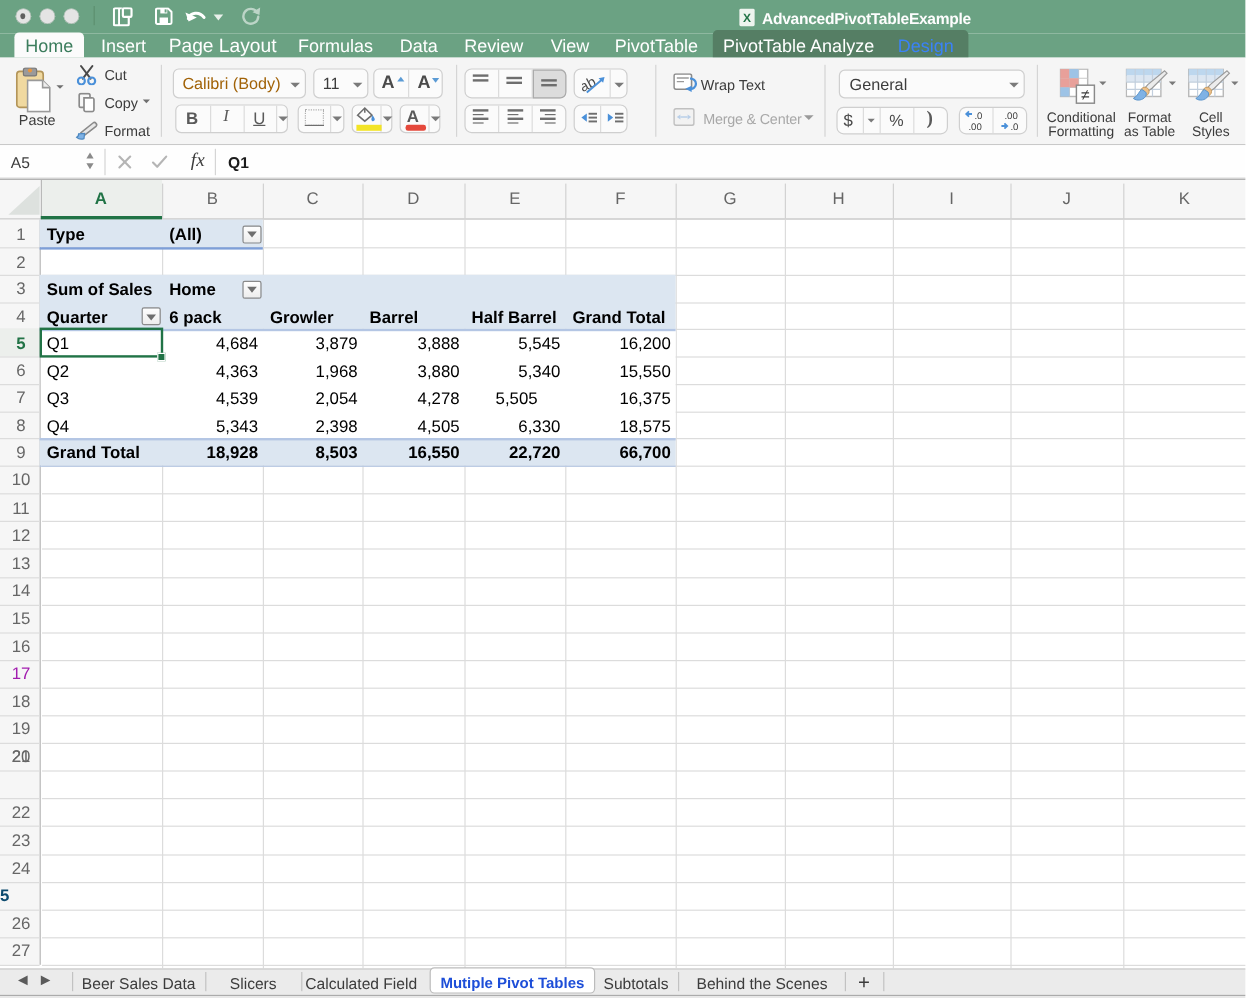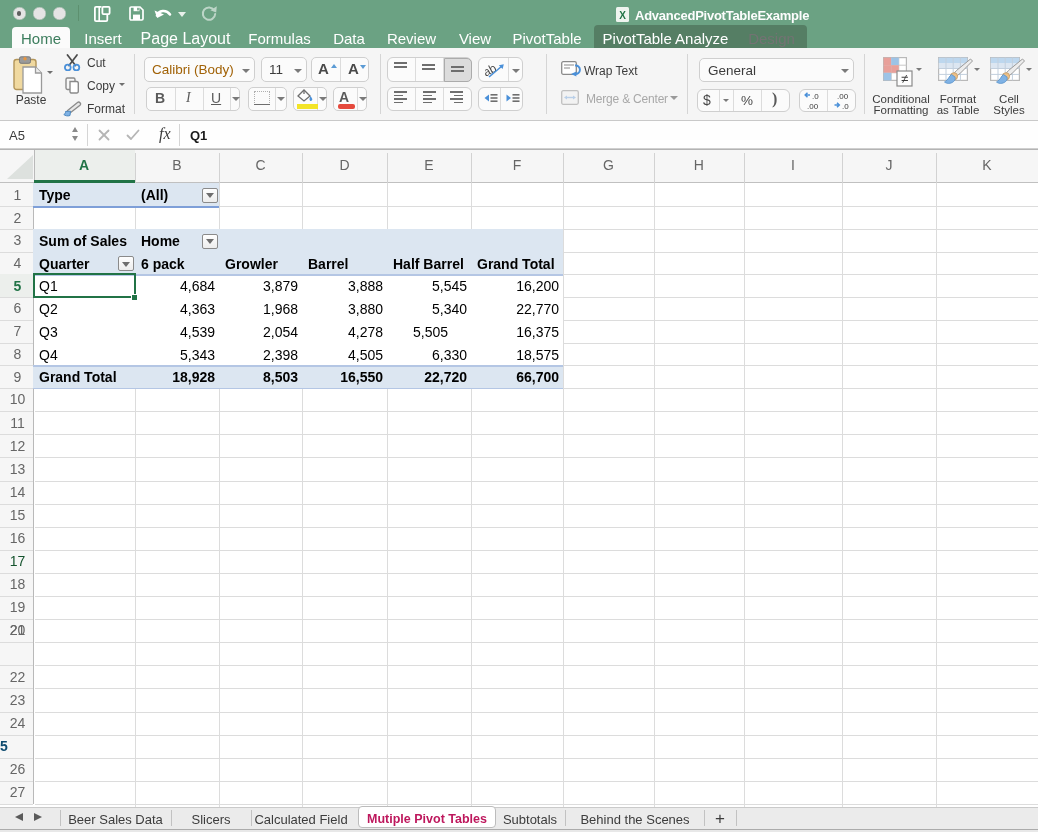--- a/index.html
+++ b/index.html
@@ -47,21 +47,21 @@
 <div class="ab" style="left:12px;top:27px;width:58px;height:21px;background:#fbfbfb;border-radius:4px 4px 0 0;"></div>
 <div class="ab tt" style="left:41px;top:30px;transform:translateX(-50%);font-size:15px;color:#3c7d5d;">Home</div>
 <div class="ab tt" style="left:103px;top:30px;transform:translateX(-50%);font-size:15px;color:#fff;">Insert</div>
 <div class="ab tt" style="left:185.5px;top:30px;transform:translateX(-50%);font-size:16px;color:#fff;">Page Layout</div>
 <div class="ab tt" style="left:279.5px;top:30px;transform:translateX(-50%);font-size:15px;color:#fff;">Formulas</div>
 <div class="ab tt" style="left:349px;top:30px;transform:translateX(-50%);font-size:15px;color:#fff;">Data</div>
 <div class="ab tt" style="left:411.5px;top:30px;transform:translateX(-50%);font-size:15px;color:#fff;">Review</div>
 <div class="ab tt" style="left:475px;top:30px;transform:translateX(-50%);font-size:15px;color:#fff;">View</div>
 <div class="ab tt" style="left:547px;top:30px;transform:translateX(-50%);font-size:15px;color:#fff;">PivotTable</div>
 <div class="ab tt" style="left:665.5px;top:30px;transform:translateX(-50%);font-size:15px;color:#fff;">PivotTable Analyze</div>
-<div class="ab tt" style="left:771.5px;top:30px;transform:translateX(-50%);font-size:15px;color:#737373;">Design</div>
+<div class="ab tt" style="left:771.5px;top:30px;transform:translateX(-50%);font-size:15px;color:#3b82f6;">Design</div>
 <div class="ab" style="left:0;top:48px;width:1038px;height:73px;background:#f5f5f5;border-bottom:1px solid #c9c9c9;"></div>
 <svg class="ab" style="left:13px;top:56px;" width="30" height="38" viewBox="0 0 30 38">
 <rect x="1" y="3.5" width="22" height="30" rx="2.5" fill="#f0d9a0" stroke="#b39559" stroke-width="1.4"></rect>
 <rect x="6.5" y="0.8" width="11" height="6.5" rx="1.6" fill="#9a9a9a" stroke="#787878" stroke-width="1"></rect>
 <circle cx="12" cy="2.8" r="1.7" fill="#e8953f"></circle>
 <path d="M10 11 L22.5 11 L28.5 17 L28.5 37 L10 37 Z" fill="#fff" stroke="#9a9a9a" stroke-width="1.3"></path>
 <path d="M22.5 11 L22.5 17 L28.5 17" fill="#eee" stroke="#9a9a9a" stroke-width="1.3"></path>
 </svg>
 <div class="ab" style="left:47.0px;top:71.2px;width:0;height:0;border-left:3.5px solid transparent;border-right:3.5px solid transparent;border-top:3.5px solid #6f6f6f;"></div>
 <div class="ab tt" style="left:31px;top:93px;transform:translateX(-50%);font-size:12px;color:#3c3c3c;">Paste</div>
@@ -343,21 +343,21 @@
 <div class="ab" style="left:35px;top:480.54px;width:1003px;height:1px;background:#dcdcdc;"></div>
 <div class="ab tt" style="left:17.5px;top:483.8px;transform:translateX(-50%);font-size:14px;font-weight:normal;color:#666;">14</div>
 <div class="ab" style="left:0;top:503.63px;width:33px;height:1px;background:#dcdcdc;"></div>
 <div class="ab" style="left:35px;top:503.63px;width:1003px;height:1px;background:#dcdcdc;"></div>
 <div class="ab tt" style="left:17.5px;top:506.9px;transform:translateX(-50%);font-size:14px;font-weight:normal;color:#666;">15</div>
 <div class="ab" style="left:0;top:526.73px;width:33px;height:1px;background:#dcdcdc;"></div>
 <div class="ab" style="left:35px;top:526.73px;width:1003px;height:1px;background:#dcdcdc;"></div>
 <div class="ab tt" style="left:17.5px;top:530.0px;transform:translateX(-50%);font-size:14px;font-weight:normal;color:#666;text-align:right;">16</div>
 <div class="ab" style="left:0;top:549.83px;width:33px;height:1px;background:#dcdcdc;"></div>
 <div class="ab" style="left:35px;top:549.83px;width:1003px;height:1px;background:#dcdcdc;"></div>
-<div class="ab tt" style="left:17.5px;top:553.1px;transform:translateX(-50%);font-size:14px;font-weight:normal;color:#14532d;">17</div>
+<div class="ab tt" style="left:17.5px;top:553.1px;transform:translateX(-50%);font-size:14px;font-weight:normal;color:#a21caf;">17</div>
 <div class="ab" style="left:0;top:572.93px;width:33px;height:1px;background:#dcdcdc;"></div>
 <div class="ab" style="left:35px;top:572.93px;width:1003px;height:1px;background:#dcdcdc;"></div>
 <div class="ab tt" style="left:17.5px;top:576.2px;transform:translateX(-50%);font-size:14px;font-weight:normal;color:#666;">18</div>
 <div class="ab" style="left:0;top:596.02px;width:33px;height:1px;background:#dcdcdc;"></div>
 <div class="ab" style="left:35px;top:596.02px;width:1003px;height:1px;background:#dcdcdc;"></div>
 <div class="ab tt" style="left:17.5px;top:599.3px;transform:translateX(-50%);font-size:14px;font-weight:normal;color:#666;">19</div>
 <div class="ab" style="left:0;top:619.12px;width:33px;height:1px;background:#dcdcdc;"></div>
 <div class="ab" style="left:35px;top:619.12px;width:1003px;height:1px;background:#dcdcdc;"></div>
 <div class="ab tt" style="left:17.5px;top:622.4px;transform:translateX(-50%);font-size:14px;font-weight:normal;color:#666;">20</div>
 <div class="ab" style="left:0;top:642.22px;width:33px;height:1px;background:#dcdcdc;"></div>
@@ -415,21 +415,21 @@
 <div class="ab tt" style="left:135px;top:278.4px;width:80px;text-align:right;font-size:14px;font-weight:normal;color:#000;">4,684</div>
 <div class="ab tt" style="left:219px;top:278.4px;width:79px;text-align:right;font-size:14px;font-weight:normal;color:#000;">3,879</div>
 <div class="ab tt" style="left:302px;top:278.4px;width:81px;text-align:right;font-size:14px;font-weight:normal;color:#000;">3,888</div>
 <div class="ab tt" style="left:387px;top:278.4px;width:80px;text-align:right;font-size:14px;font-weight:normal;color:#000;">5,545</div>
 <div class="ab tt" style="left:471px;top:278.4px;width:88px;text-align:right;font-size:14px;font-weight:normal;color:#000;">16,200</div>
 <div class="ab tt" style="left:39px;top:301.1px;font-size:14px;font-weight:normal;color:#000;">Q2</div>
 <div class="ab tt" style="left:135px;top:301.1px;width:80px;text-align:right;font-size:14px;font-weight:normal;color:#000;">4,363</div>
 <div class="ab tt" style="left:219px;top:301.1px;width:79px;text-align:right;font-size:14px;font-weight:normal;color:#000;">1,968</div>
 <div class="ab tt" style="left:302px;top:301.1px;width:81px;text-align:right;font-size:14px;font-weight:normal;color:#000;">3,880</div>
 <div class="ab tt" style="left:387px;top:301.1px;width:80px;text-align:right;font-size:14px;font-weight:normal;color:#000;">5,340</div>
-<div class="ab tt" style="left:471px;top:301.1px;width:88px;text-align:right;font-size:14px;font-weight:normal;color:#000;">22,770</div>
+<div class="ab tt" style="left:471px;top:301.1px;width:88px;text-align:right;font-size:14px;font-weight:normal;color:#000;">15,550</div>
 <div class="ab tt" style="left:39px;top:323.9px;font-size:14px;font-weight:normal;color:#000;">Q3</div>
 <div class="ab tt" style="left:135px;top:323.9px;width:80px;text-align:right;font-size:14px;font-weight:normal;color:#000;">4,539</div>
 <div class="ab tt" style="left:219px;top:323.9px;width:79px;text-align:right;font-size:14px;font-weight:normal;color:#000;">2,054</div>
 <div class="ab tt" style="left:302px;top:323.9px;width:81px;text-align:right;font-size:14px;font-weight:normal;color:#000;">4,278</div>
 <div class="ab tt" style="left:368px;top:323.9px;width:80px;text-align:right;font-size:14px;font-weight:normal;color:#000;">5,505</div>
 <div class="ab tt" style="left:471px;top:323.9px;width:88px;text-align:right;font-size:14px;font-weight:normal;color:#000;">16,375</div>
 <div class="ab tt" style="left:39px;top:346.6px;font-size:14px;font-weight:normal;color:#000;">Q4</div>
 <div class="ab tt" style="left:135px;top:346.6px;width:80px;text-align:right;font-size:14px;font-weight:normal;color:#000;">5,343</div>
 <div class="ab tt" style="left:219px;top:346.6px;width:79px;text-align:right;font-size:14px;font-weight:normal;color:#000;">2,398</div>
 <div class="ab tt" style="left:302px;top:346.6px;width:81px;text-align:right;font-size:14px;font-weight:normal;color:#000;">4,505</div>
@@ -452,20 +452,20 @@
 <div class="ab" style="left:0;top:806.6px;width:1038px;height:22.4px;background:#ebebeb;border-top:1px solid #cacaca;"></div>
 <div class="ab" style="left:14.5px;top:813px;width:0;height:0;border-top:4.5px solid transparent;border-bottom:4.5px solid transparent;border-right:8px solid #5a5a5a;"></div>
 <div class="ab" style="left:33.5px;top:813px;width:0;height:0;border-top:4.5px solid transparent;border-bottom:4.5px solid transparent;border-left:8px solid #5a5a5a;"></div>
 <div class="ab" style="left:60px;top:810px;width:1px;height:16px;background:#c2c2c2;"></div>
 <div class="ab" style="left:171px;top:810px;width:1px;height:16px;background:#c2c2c2;"></div>
 <div class="ab" style="left:251px;top:810px;width:1px;height:16px;background:#c2c2c2;"></div>
 <div class="ab" style="left:565px;top:810px;width:1px;height:16px;background:#c2c2c2;"></div>
 <div class="ab" style="left:704px;top:810px;width:1px;height:16px;background:#c2c2c2;"></div>
 <div class="ab" style="left:736px;top:810px;width:1px;height:16px;background:#c2c2c2;"></div>
 <div class="ab" style="left:358px;top:806px;width:138px;height:22px;background:#fff;border:1px solid #bcbcbc;border-radius:4px;"></div>
-<div class="ab tt" style="left:427px;top:811.5px;transform:translateX(-50%);font-size:12.5px;font-weight:bold;color:#be185d;">Mutiple Pivot Tables</div>
+<div class="ab tt" style="left:427px;top:811.5px;transform:translateX(-50%);font-size:12.5px;font-weight:bold;color:#1d4ed8;">Mutiple Pivot Tables</div>
 <div class="ab" style="left:0;top:829px;width:1038px;height:1px;background:#ababab;"></div>
 <div class="ab" style="left:0;top:830px;width:1038px;height:2px;background:#e8e8e8;"></div>
 <div class="ab tt" style="left:115.5px;top:811.5px;transform:translateX(-50%);font-size:13px;color:#3c3c3c;">Beer Sales Data</div>
 <div class="ab tt" style="left:211px;top:811.5px;transform:translateX(-50%);font-size:13px;color:#3c3c3c;">Slicers</div>
 <div class="ab tt" style="left:301px;top:811.5px;transform:translateX(-50%);font-size:13px;color:#3c3c3c;">Calculated Field</div>
 <div class="ab tt" style="left:530px;top:811.5px;transform:translateX(-50%);font-size:13px;color:#3c3c3c;">Subtotals</div>
 <div class="ab tt" style="left:635px;top:811.5px;transform:translateX(-50%);font-size:13px;color:#3c3c3c;">Behind the Scenes</div>
 <div class="ab tt" style="left:720px;top:808.5px;transform:translateX(-50%);font-size:17px;color:#3c3c3c;">+</div>
 </body></html>

